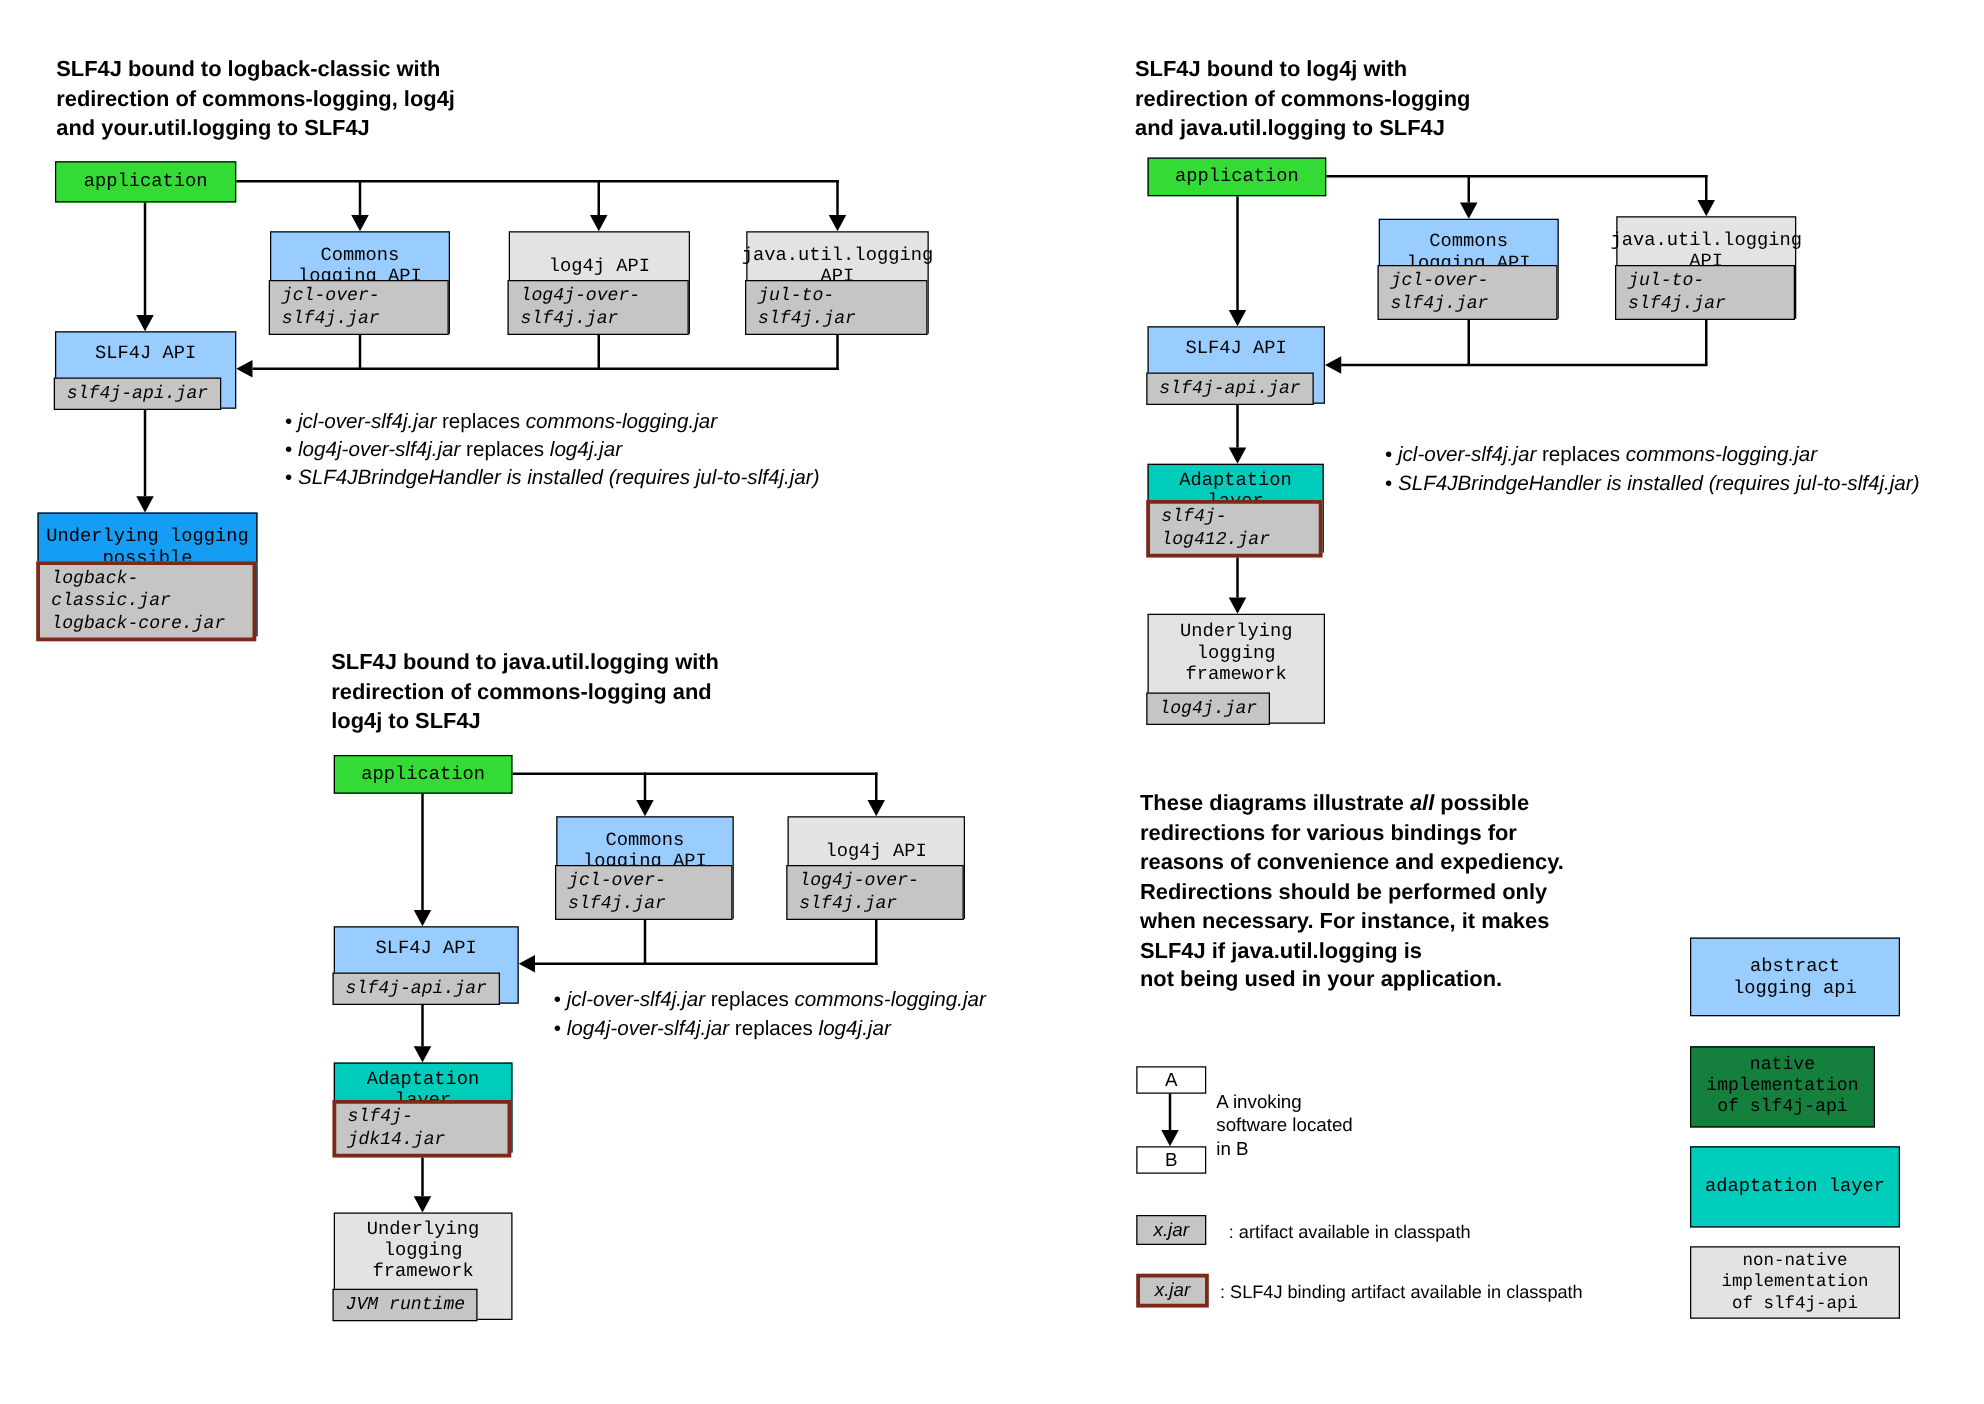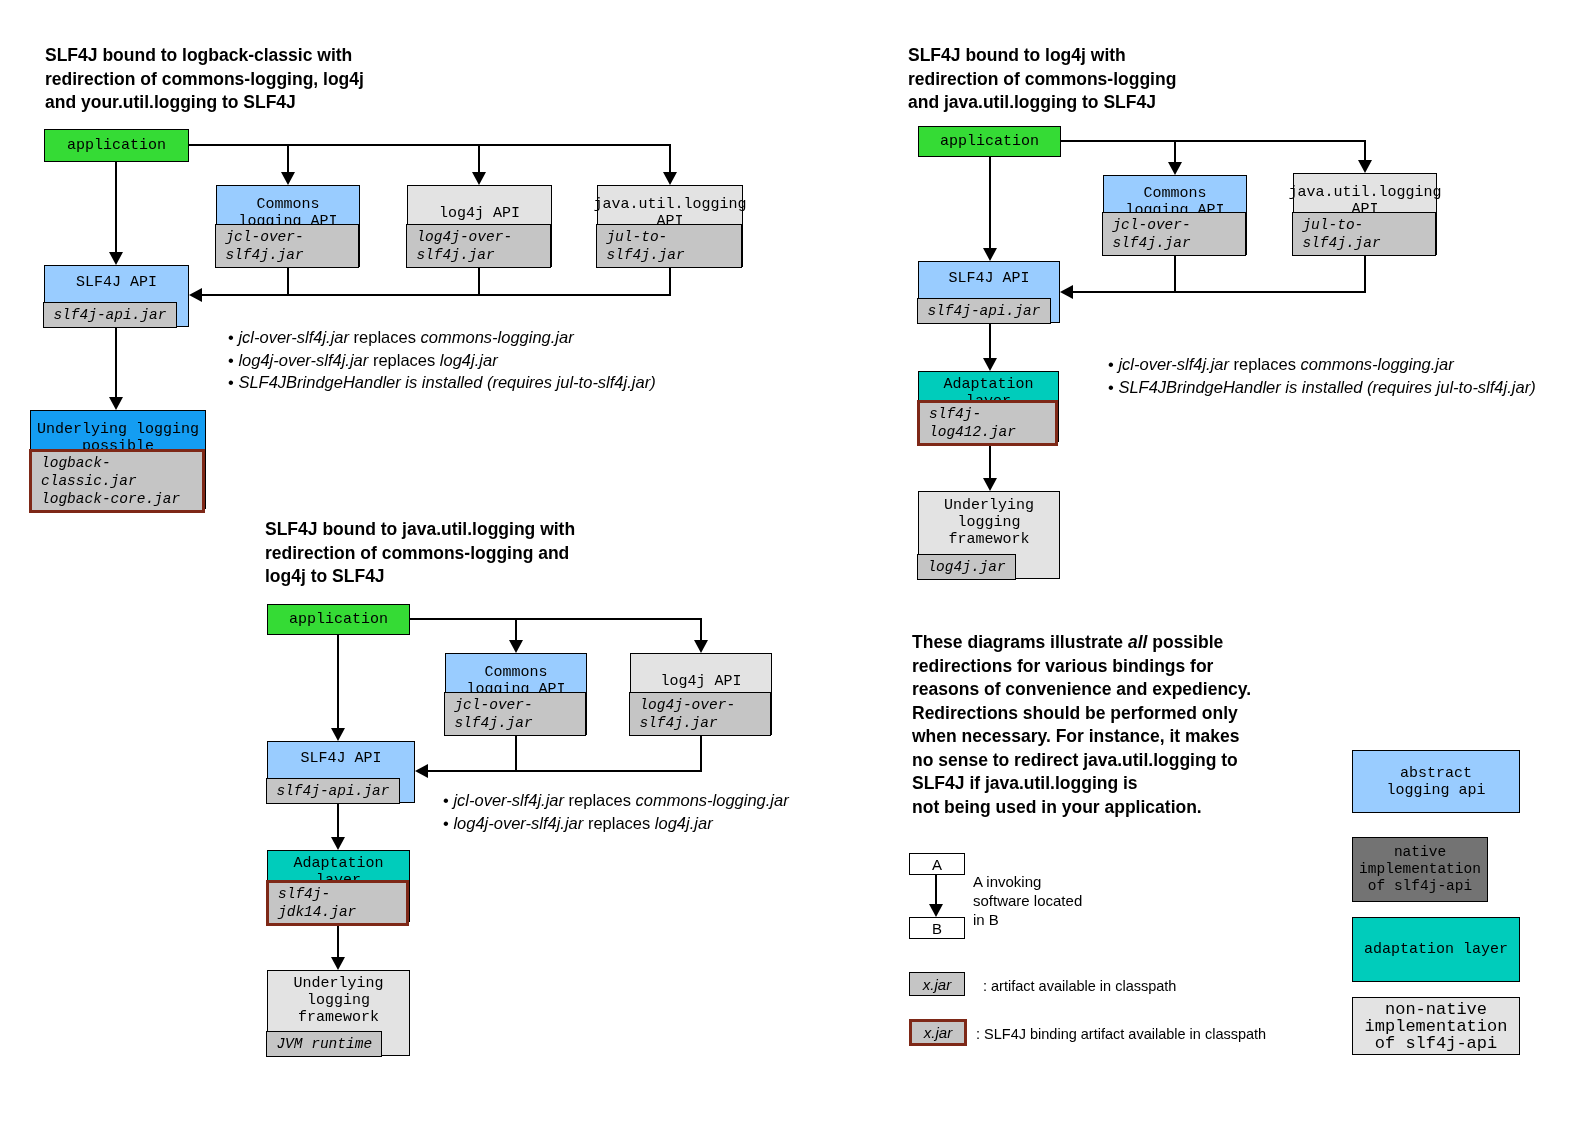--- a/index.html
+++ b/index.html
@@ -199,21 +199,20 @@
       <div class="bullet"><span class="it">log4j-over-slf4j.jar</span><span> replaces </span><span class="it">log4j.jar</span></div>
     </div>
   </div>
 
   <div class="note" style="left:912px;top:631px;width:460px;">
     <div><span>These diagrams illustrate </span><span class="bi">all</span><span> possible</span></div>
     <div>redirections for various bindings for</div>
     <div>reasons of convenience and expediency.</div>
     <div>Redirections should be performed only</div>
     <div>when necessary. For instance, it makes</div>
-    <div>no sense to redirect java.util.logging to</div>
     <div>SLF4J if java.util.logging is</div>
     <div>not being used in your application.</div>
   </div>
 
   <div>
     <div class="jarbox plain" style="left:909px;top:853px;width:56px;height:22px;">A</div>
     <div class="vl" style="left:935px;top:875px;height:29px;"></div>
     <div class="ad" style="left:929px;top:904px;"></div>
     <div class="jarbox plain" style="left:909px;top:917px;width:56px;height:22px;">B</div>
     <div class="cap" style="left:973px;top:872px;">A invoking
@@ -226,26 +225,26 @@
     <div class="legtext" style="left:983px;top:977px;">: artifact available in classpath</div>
     <div class="jarbox bind" style="left: 909px; top: 1019px; width: 58px; height: 27px; background-color: rgb(197, 197, 197);">x.jar</div>
     <div class="legtext" style="left:976px;top:1025px;">: SLF4J binding artifact available in classpath</div>
   </div>
 
   <div>
     <div class="box" style="left: 1352px; top: 750px; width: 168px; height: 63px; background-color: rgb(153, 204, 255);">
       <div class="lbl">abstract
 logging api</div>
     </div>
-    <div class="box" style="left: 1352px; top: 837px; width: 136px; height: 65px; background-color: #737373;">
+    <div class="box" style="left: 1352px; top: 837px; width: 148px; height: 65px; background-color: #15803d;">
       <div class="lbl" style="font-size:14.5px;">native implementation
 of slf4j-api</div>
     </div>
     <div class="box" style="left: 1352px; top: 917px; width: 168px; height: 65px; background-color: rgb(0, 204, 187);">
       <div class="lbl">adaptation layer</div>
     </div>
     <div class="box" style="left: 1352px; top: 997px; width: 168px; height: 58px; background-color: rgb(227, 227, 227);">
-      <div class="lbl" style="font-size:17px;">non-native implementation
+      <div class="lbl" style="font-size:14px;">non-native implementation
 of slf4j-api</div>
     </div>
   </div>
 
 </div>
 
 </body></html>

